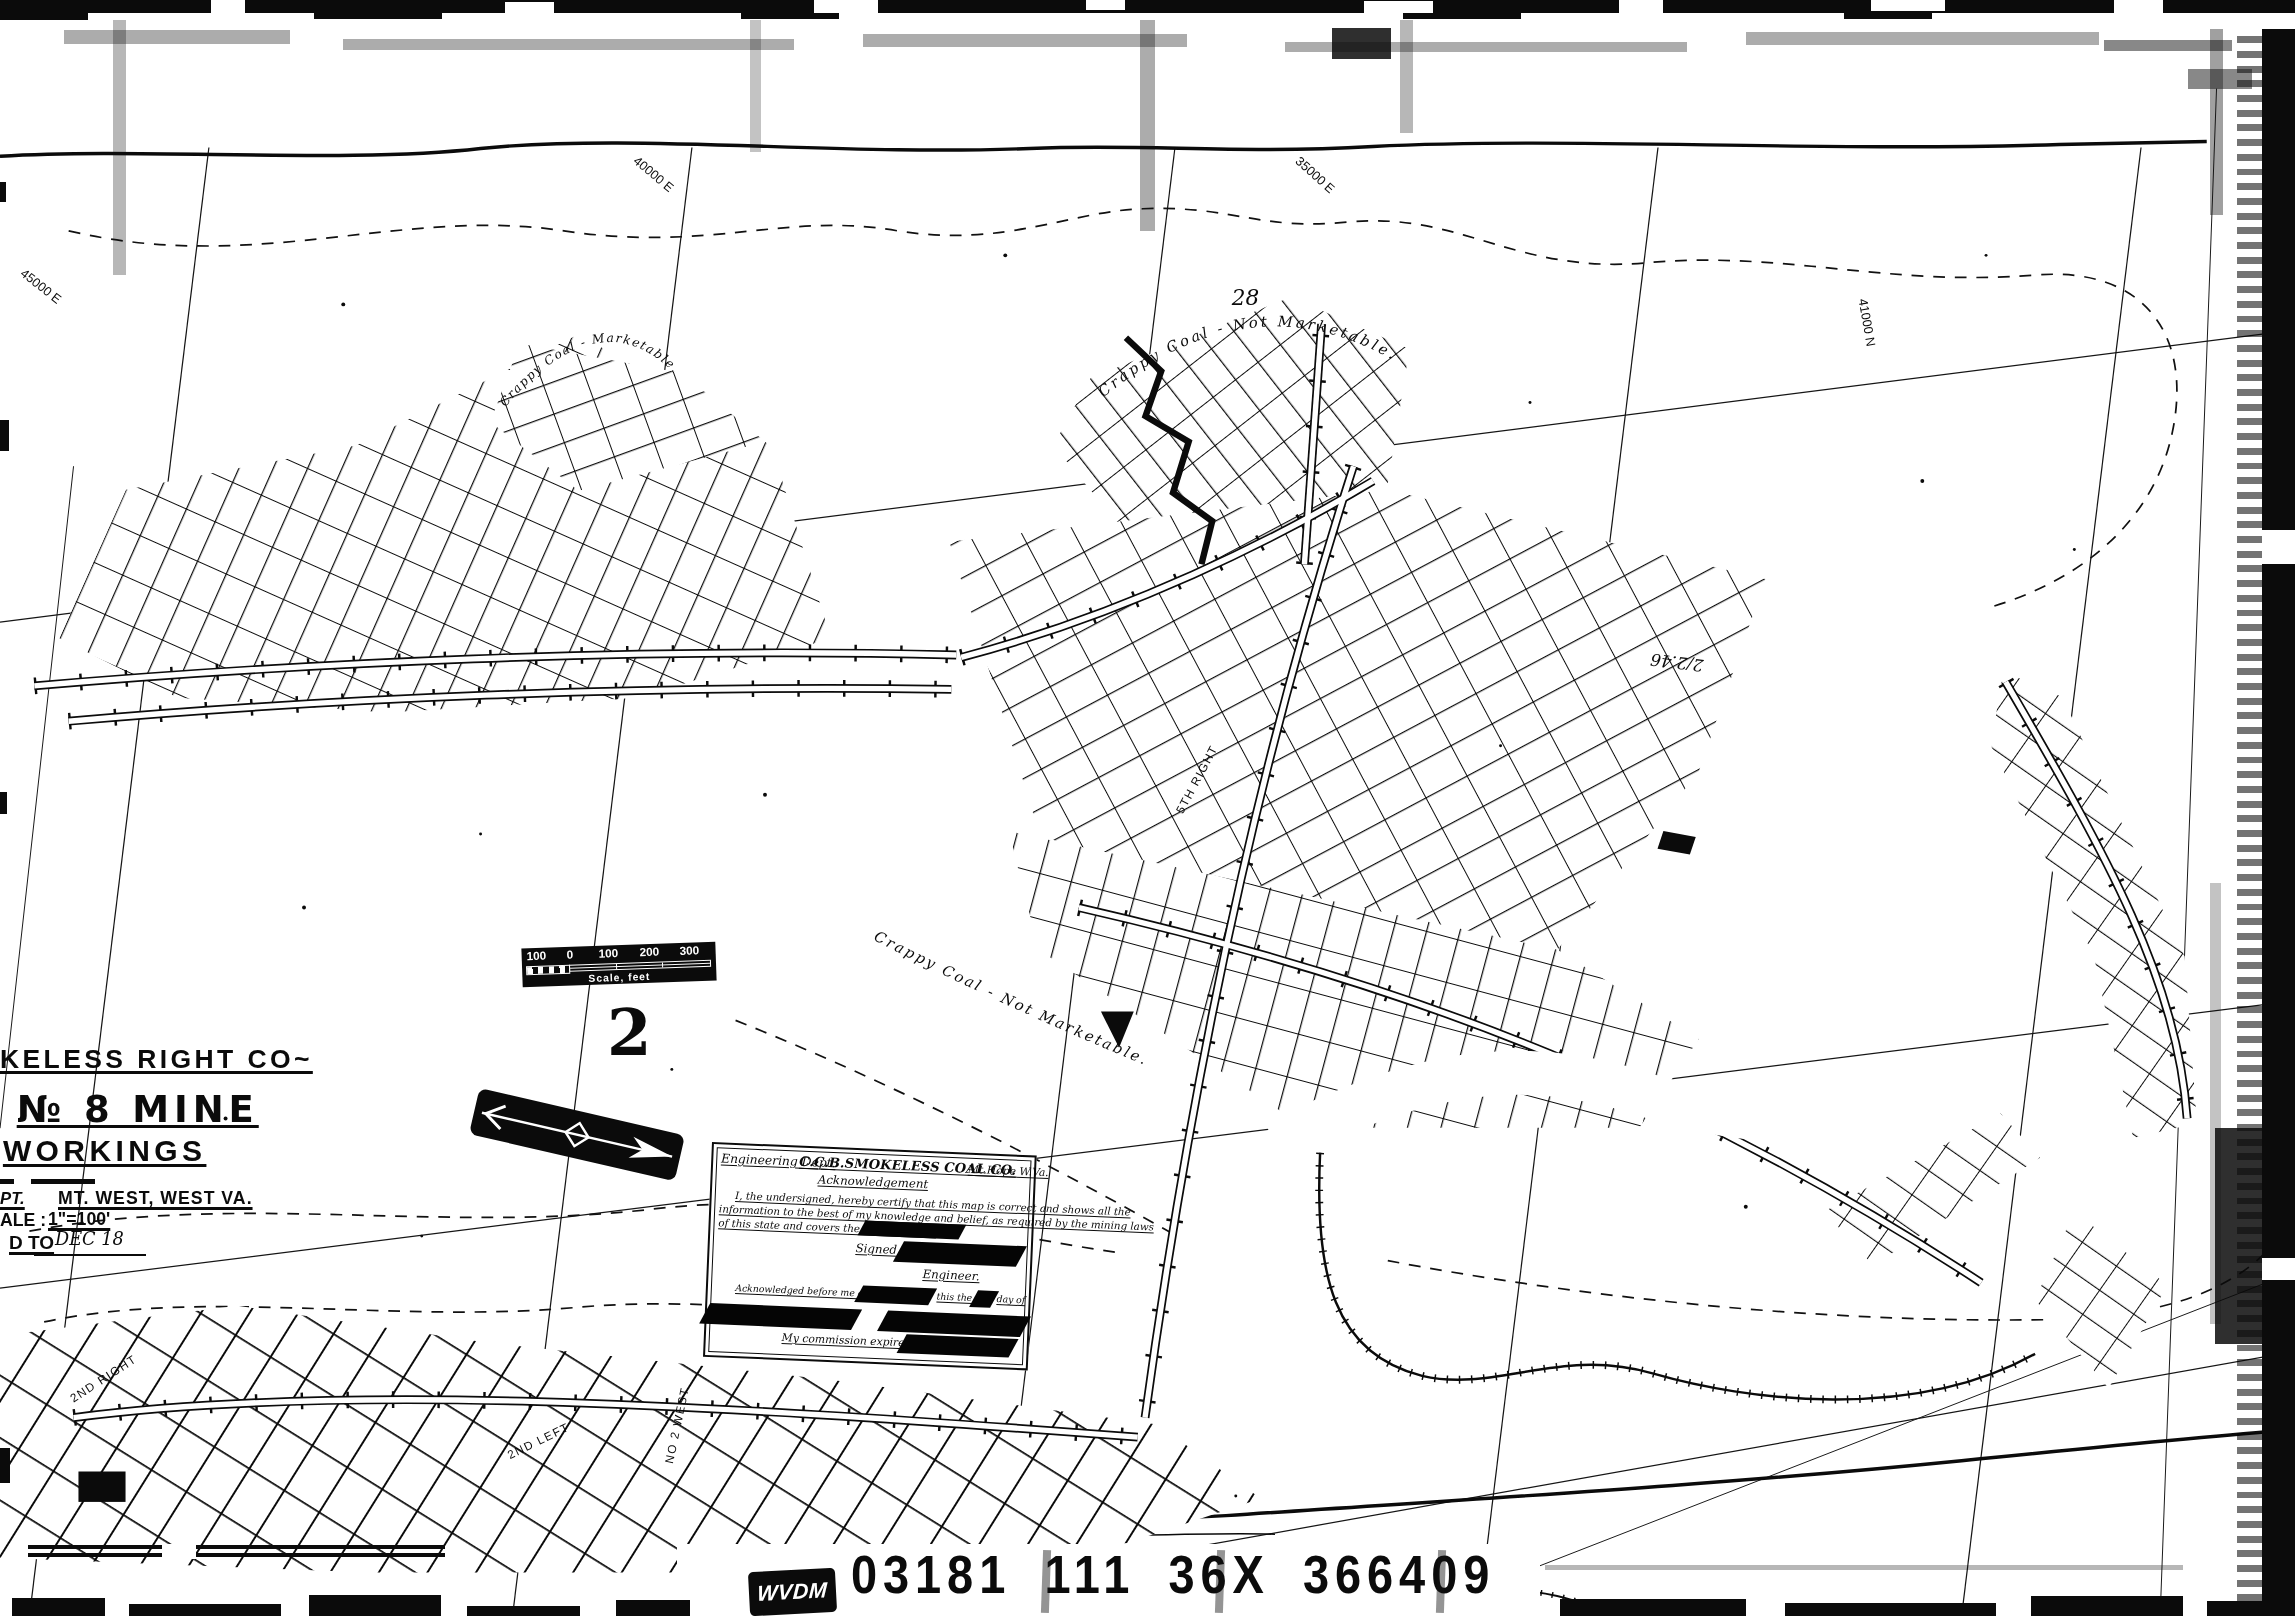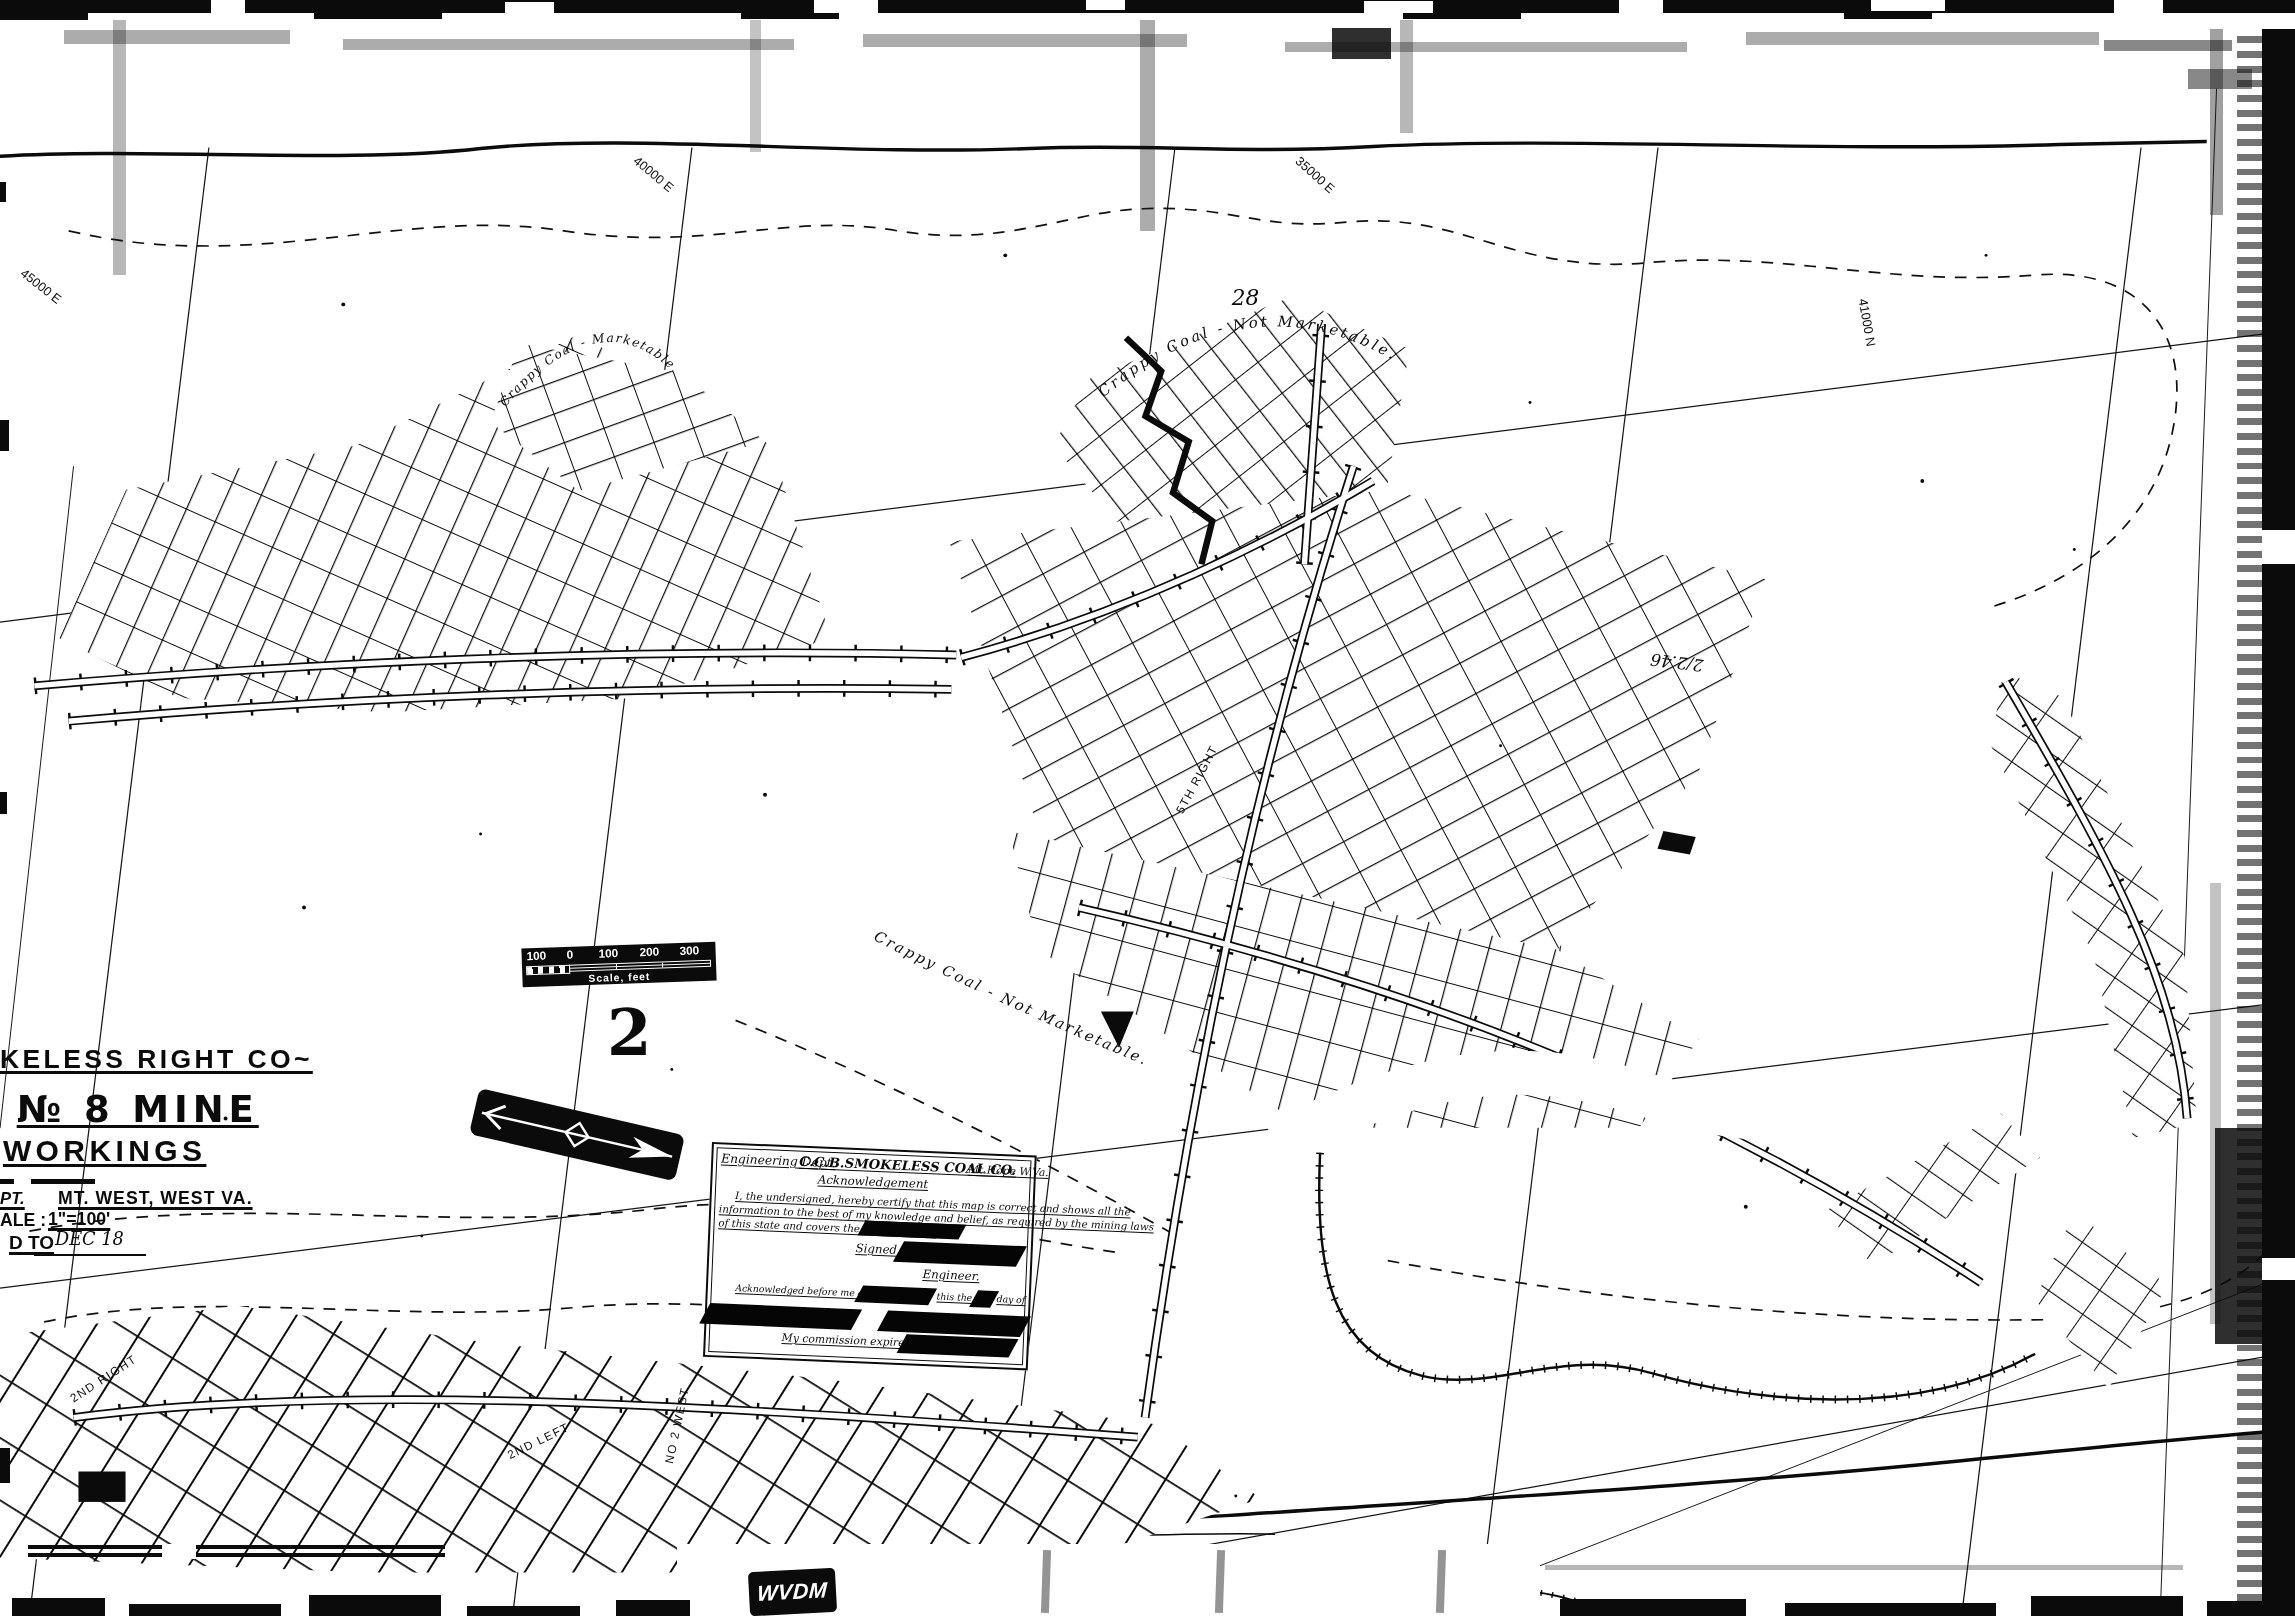--- a/index.html
+++ b/index.html
@@ -281,20 +281,26 @@
       <div class="abs bar" style="left:172px;top:155px;width:143px;height:20.6px;"></div>
       <span class="abs hand us" style="left:72px;top:180px;font-size:10.8px;">My commission expires</span>
       <div class="abs bar" style="left:192px;top:178px;width:112px;height:18.6px;"></div>
     </div>
   </div>
 
   <div class="abs" style="left:677px;top:1544px;width:863px;height:73px;background:#fff;"></div>
   <div id="wvdm" class="abs">
     <span>WVDM</span>
   </div>
+  <div class="abs digits" style="left:851px;top:1551px;">
+    <span>03181</span>
+    <span>111</span>
+    <span>36X</span>
+    <span>366409</span>
+  </div>
   <div class="abs smz" style="left:1042px;top:1550px;width:7.8px;height:63px;opacity:.45;transform:rotate(2deg);"></div>
   <div class="abs smz" style="left:1216px;top:1550px;width:7.8px;height:63px;opacity:.45;transform:rotate(2deg);"></div>
   <div class="abs smz" style="left:1437px;top:1550px;width:7.8px;height:63px;opacity:.45;transform:rotate(2deg);"></div>
 
   <div class="abs ink" style="left:28.4px;top:1545px;width:417px;height:4.4px;"></div>
   <div class="abs ink" style="left:28.4px;top:1553px;width:417px;height:4.4px;"></div>
   <div class="abs" style="left:162px;top:1544px;width:34px;height:14.7px;background:#fff;"></div>
 
   <div>
     <div class="abs ink" style="left:0;top:0;width:2295px;height:12.8px;"></div>

